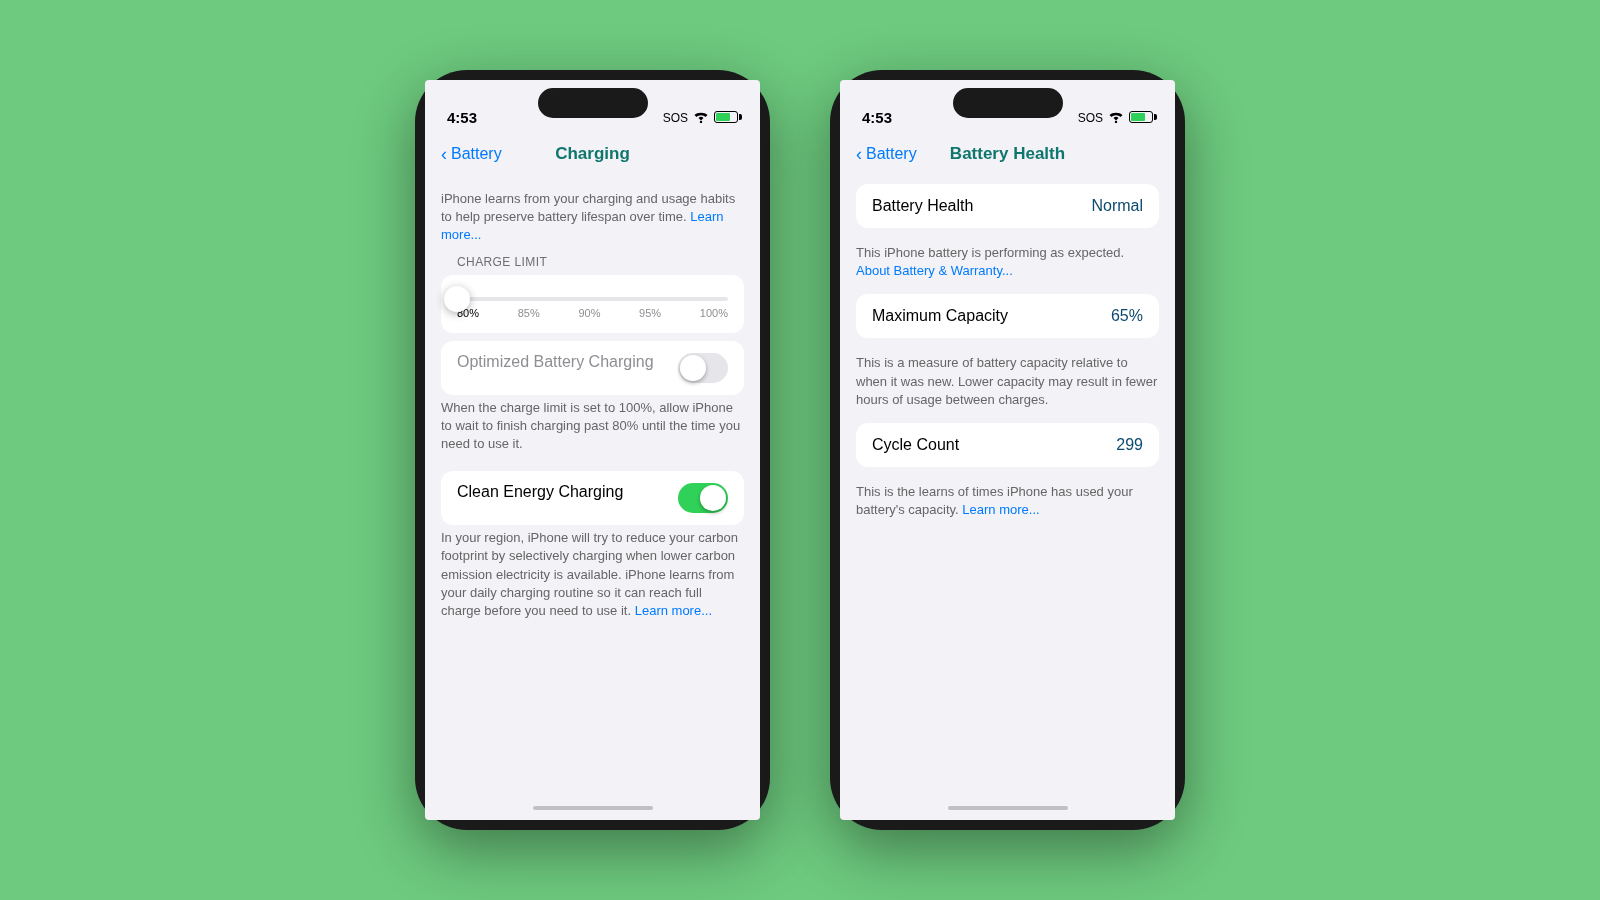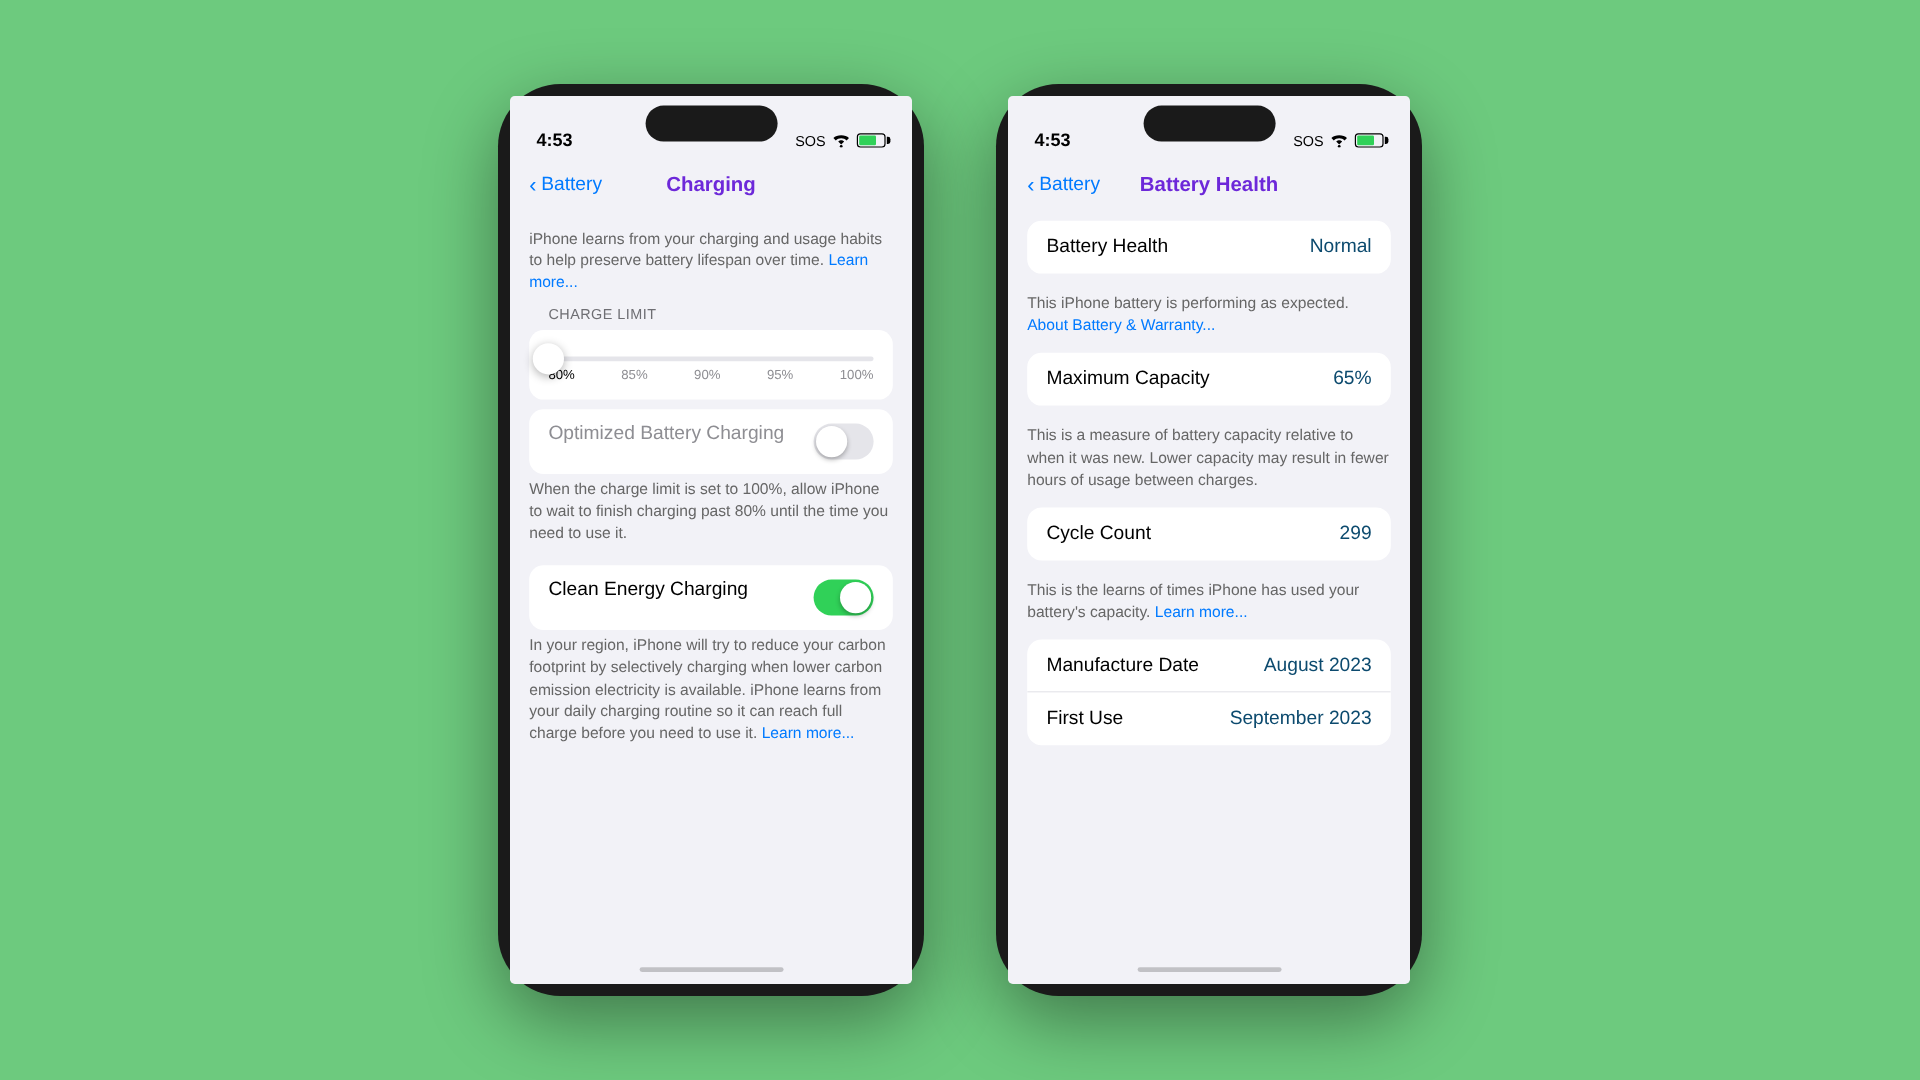--- a/index.html
+++ b/index.html
@@ -127,21 +127,21 @@
     }
 
     .nav-back-chevron {
       font-size: 18px;
       font-weight: 300;
     }
 
     .nav-title {
       font-size: 17px;
       font-weight: 600;
-      color: #6d28d9;
+      color: #0f766e;
     }
 
     
     .content {
       flex: 1;
       overflow-y: auto;
       padding: 0;
     }
 
     
@@ -467,31 +467,19 @@
             <span class="card-label">Cycle Count</span>
             <span class="card-value">299</span>
           </div>
         </div>
         <div class="info-text">
           <span>This is the learns of times iPhone has used your battery's capacity.</span>
           <a href="#"> <span>Learn more...</span></a>
         </div>
       </div>
 
-      <div>
-        <div class="card-group">
-          <div class="card-row">
-            <span class="card-label">Manufacture Date</span>
-            <span class="card-value">August 2023</span>
-          </div>
-          <div class="card-row">
-            <span class="card-label">First Use</span>
-            <span class="card-value">September 2023</span>
-          </div>
-        </div>
-      </div>
     </div>
 
     <div class="home-indicator">
       <div class="home-bar"></div>
     </div>
   </div>
 </div>
 
 </body></html>

